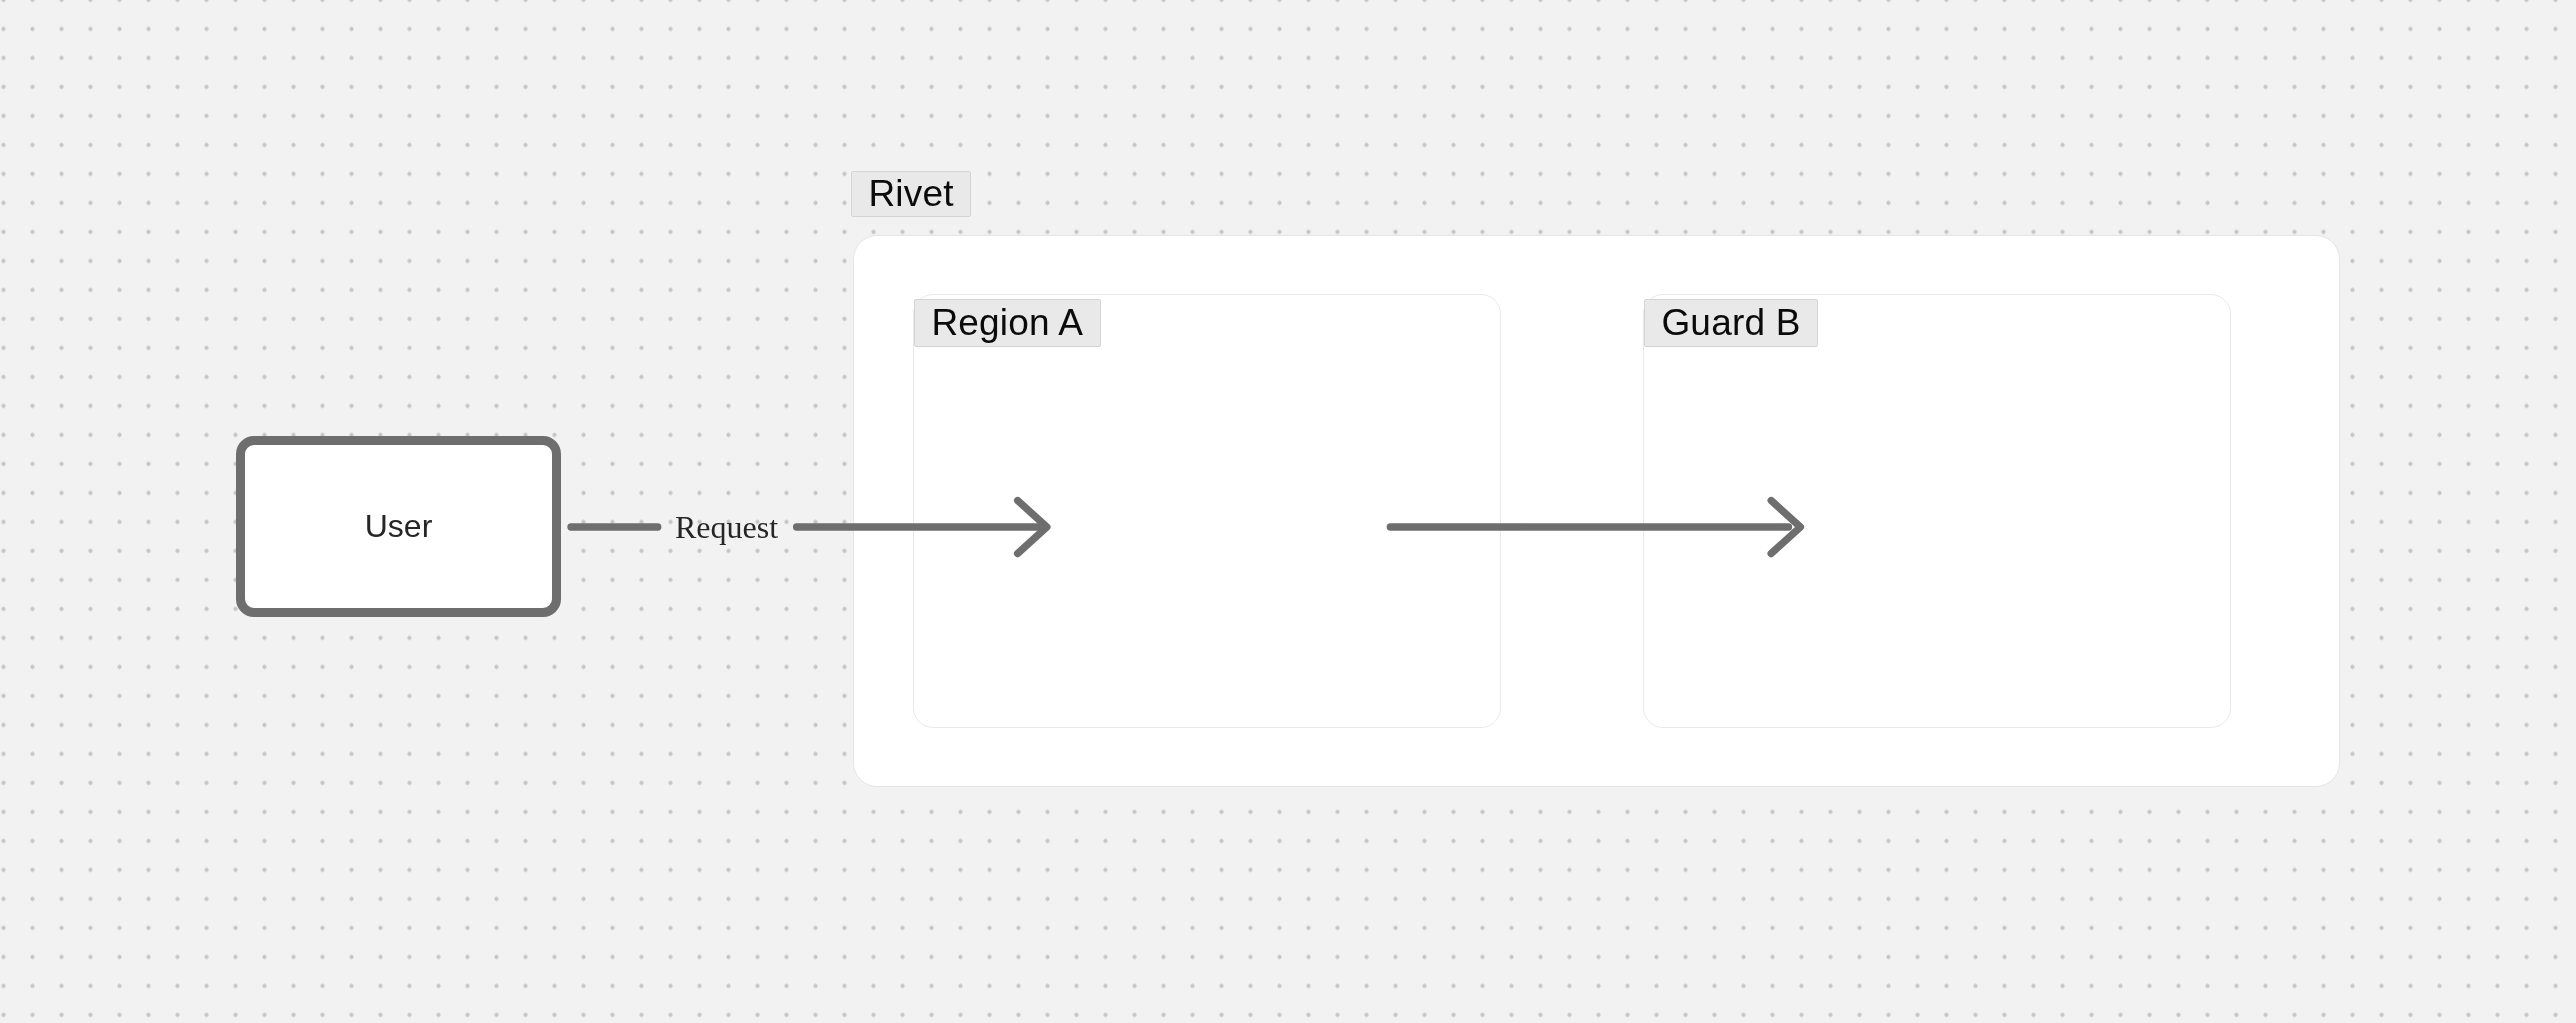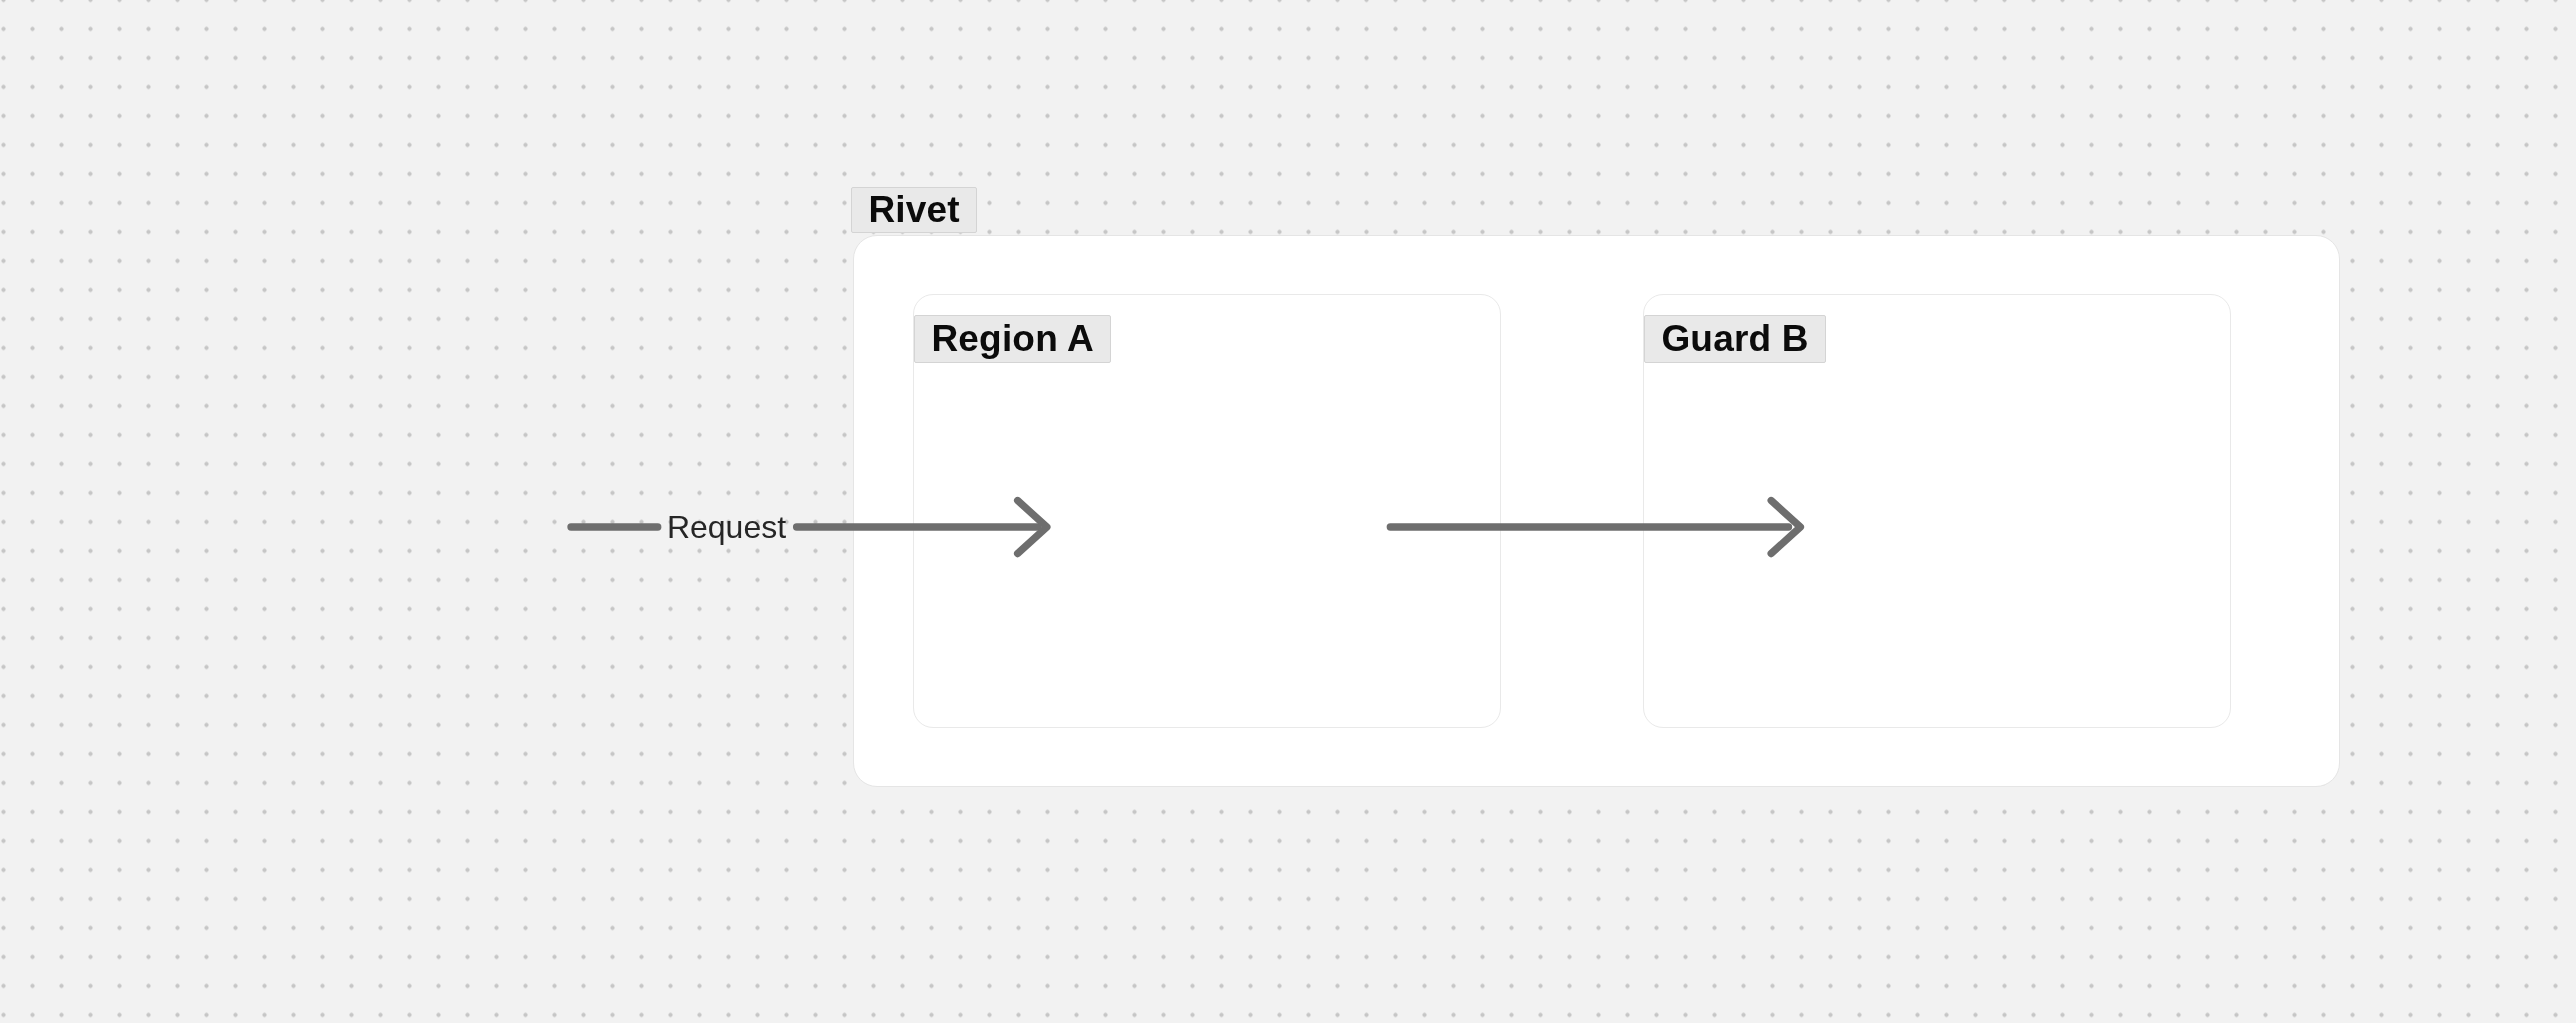--- a/index.html
+++ b/index.html
@@ -35,25 +35,24 @@
     position: absolute;
     display: inline-flex;
     align-items: center;
     height: 48px;
     padding: 0 16.4px;
     background: var(--c-pill-bg);
     border: 1.8px solid var(--c-pill-border);
     border-radius: 2px;
     color: var(--c-pill-text);
     font-size: 37px;
-    font-weight: 700;
+    font-weight: 400;
     letter-spacing: 0.2px;
     white-space: nowrap;
     z-index: 5;
-    margin-top: 16px;
   }
   .group-label { left: 851px; top: 171px; height: 46px; }
   .group {
     position: absolute;
     left: 853px;
     top: 235px;
     width: 1487px;
     height: 552px;
     background: var(--c-surface);
     border: 1.8px solid var(--c-container-border);
@@ -110,39 +109,41 @@
     left: 635px;
     top: 508px;
     width: 183px;
     height: 38px;
     line-height: 38px;
     text-align: center;
     font-size: 32px;
     color: var(--c-edge-label-text);
     z-index: 11;
     white-space: nowrap;
+    font-family: Liberation Serif, serif;
   }
 </style>
 </head>
 <body>
 
 <div class="canvas">
 
   <div class="pill group-label">Rivet</div>
 
   <div class="group"></div>
 
   <div class="region region-a">
     <div class="pill region-label">Region A</div>
   </div>
 
   <div class="region region-b">
     <div class="pill region-label">Guard B</div>
   </div>
 
+  <div class="node node-user">User</div>
 
   <svg class="edges-layer" viewBox="0 0 2820 1120" xmlns="http://www.w3.org/2000/svg">
     <g>
       <line class="edge-stroke" x1="625" y1="577" x2="720" y2="577"></line>
       <line class="edge-stroke" x1="872" y1="577" x2="1136" y2="577"></line>
       <polyline class="edge-stroke" points="1114,548 1146,577 1114,606"></polyline>
     </g>
     <g>
       <line class="edge-stroke" x1="1522" y1="577" x2="1958" y2="577"></line>
       <polyline class="edge-stroke" points="1939,548 1971,577 1939,606"></polyline>

